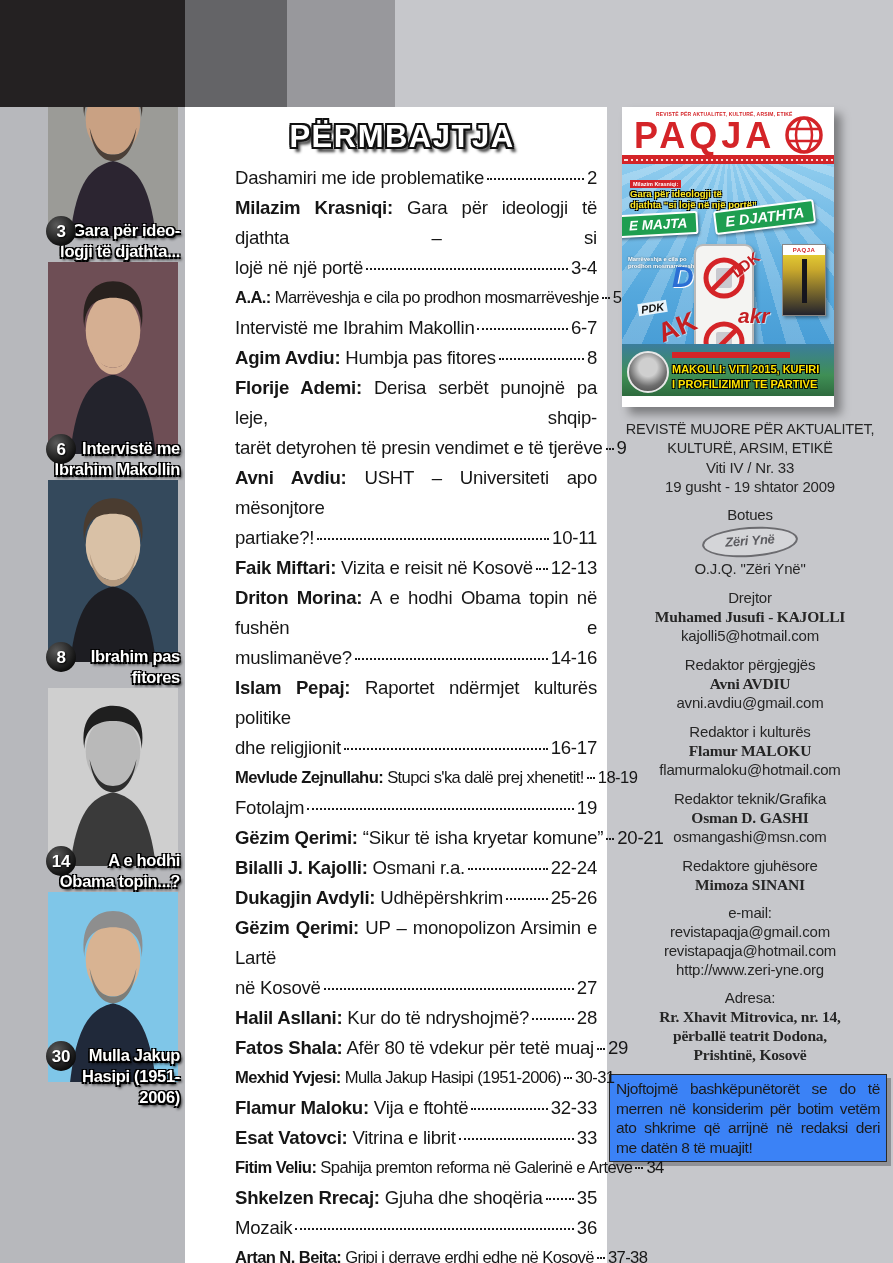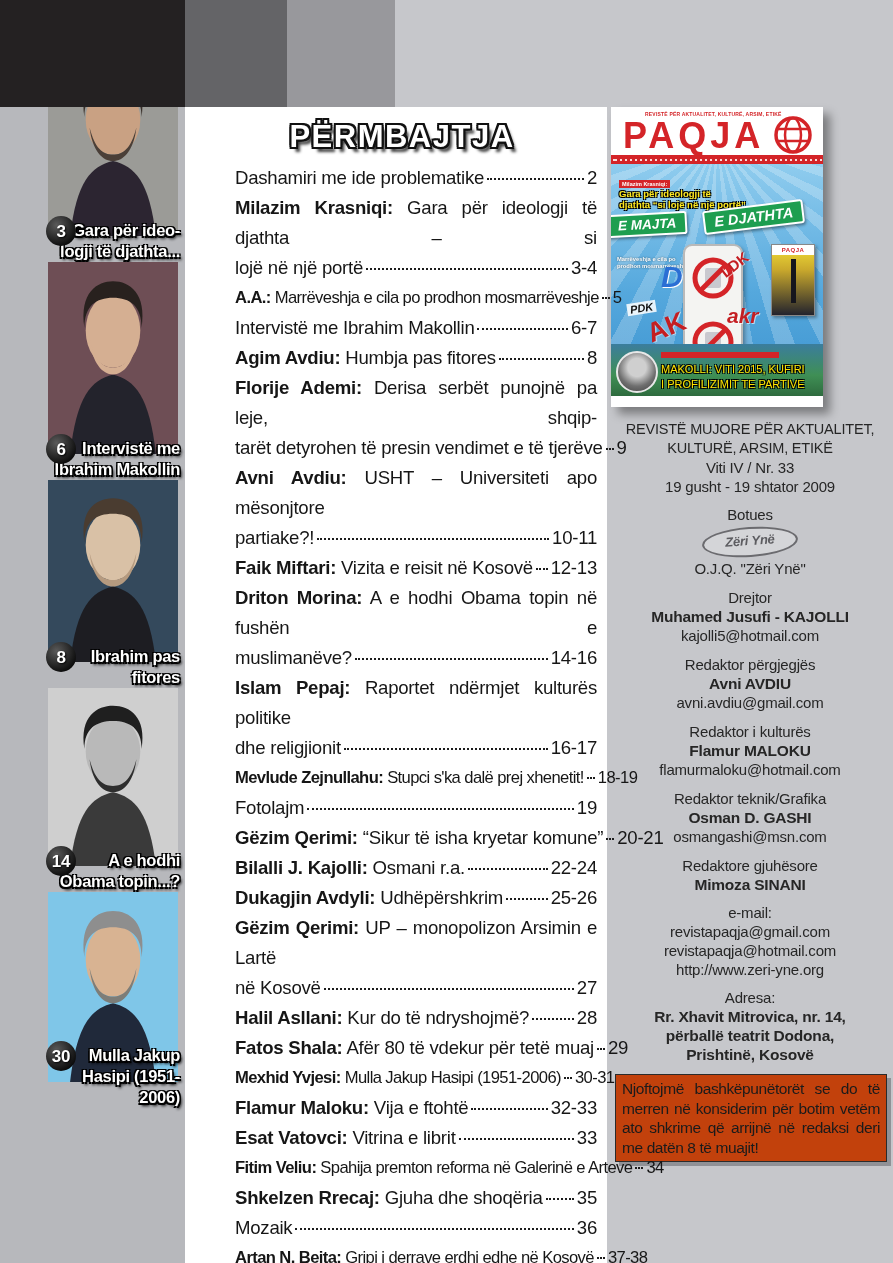--- a/index.html
+++ b/index.html
@@ -60,21 +60,21 @@
   }
   .badge{
     position:absolute;left:2px;top:-4px;min-width:30px;height:30px;border-radius:50%;
     background:radial-gradient(circle at 35% 30%, #5a5a5a, #0c0c0c 75%);
     display:flex;align-items:center;justify-content:center;
     font-size:17px;color:#fff;text-shadow:1px 1px 2px #000;padding:0 3px;box-sizing:border-box;
   }
 
   
   .cover{
-    position:relative;margin:107px 0 0 4px;width:212px;height:300px;background:#fff;
+    position:relative;margin:107px 0 0 15px;width:212px;height:300px;background:#fff;
     box-shadow:7px 7px 9px rgba(0,0,0,.38);overflow:hidden;
   }
   .cover-head{position:relative;height:57px;background:#fff;}
   .cover-tagline{position:absolute;top:4px;left:34px;font-size:5px;color:#d42428;font-weight:700;letter-spacing:.2px;}
   .cover-logo{position:absolute;top:8px;left:12px;font-size:36px;font-weight:900;color:#d42428;letter-spacing:4px;}
   .globe{position:absolute;right:10px;top:8px;}
   .cover-redstrip{position:absolute;bottom:0;left:0;right:0;height:9px;background:#d42428;
     background-image:repeating-linear-gradient(90deg,rgba(255,255,255,.85) 0 2px,rgba(255,255,255,0) 2px 5px);
     background-size:auto 2px;background-repeat:repeat-x;background-position:4px 3.5px;}
   .cover-body{
@@ -103,32 +103,32 @@
   .party-d{left:50px;top:96px;color:#2b6fd4;font-size:30px;font-style:italic;text-shadow:1px 1px 0 #fff;}
   .party-pdk{left:16px;top:138px;color:#111;background:rgba(255,255,255,.85);font-style:italic;font-size:11px;padding:0 3px;transform:rotate(-9deg);}
   .party-ldk{left:108px;top:92px;color:#c41e22;font-size:15px;transform:rotate(-38deg);text-shadow:1px 1px 0 rgba(255,255,255,.6);}
   .party-akr{left:116px;top:140px;color:#c41e22;font-size:21px;font-style:italic;text-shadow:1px 1px 0 rgba(255,255,255,.6);}
   .party-ak{left:36px;top:148px;color:#c41e22;font-size:27px;transform:rotate(-22deg);text-shadow:1px 1px 0 rgba(255,255,255,.5);}
   .cover-foot{position:absolute;bottom:0;left:0;right:0;height:52px;
     background:linear-gradient(180deg,#3b7d9d 0%,#3f8f55 60%,#2e6b3e 100%);}
   .foot-circle{position:absolute;left:5px;bottom:3px;width:38px;height:38px;border-radius:50%;border:2px solid #e8e8e8;
     background:radial-gradient(circle at 50% 38%,#cfcfcf 0 30%,#6f6f6f 62%,#3c3c3c 100%);}
   .foot-redstrip{position:absolute;left:50px;bottom:38px;width:118px;height:6px;background:#d42428;}
-  .cover-foot-text{position:absolute;left:50px;bottom:4px;color:#ffe400;font-weight:400;font-size:11px;line-height:15px;
-    text-shadow:-1px -1px 0 #000,1px -1px 0 #000,-1px 1px 0 #000,1px 1px 0 #000;text-align:center;}
+  .cover-foot-text{position:absolute;left:50px;bottom:4px;color:#ffe400;font-weight:700;font-size:11px;line-height:15px;
+    text-shadow:-1px -1px 0 #000,1px -1px 0 #000,-1px 1px 0 #000,1px 1px 0 #000;}
 
   .masthead{margin-top:13px;text-align:center;color:#262626;font-size:15px;line-height:19px;letter-spacing:-0.2px;padding:0 4px;}
   .mh-sub{font-size:14.5px;}
   .mh-label{margin-top:9px;}
-  .mh-bold{font-weight:700;font-size:15.5px;}
+  .mh-bold{font-weight:700;font-size:15.5px;font-family:Liberation Serif, serif;}
   .zy-logo{display:inline-block;margin:3px auto 2px;width:92px;height:26px;border:2px solid #6b6b6f;border-radius:50%;
     transform:rotate(-4deg);color:#5c5c60;font-style:italic;font-weight:700;font-size:13px;line-height:23px;background:rgba(255,255,255,.25);}
   .staff{margin-top:10px;}
   .notice{
-    margin:10px 6px 0 8px;background:#c2410c;border:1.5px solid #2b2b2b;box-shadow:4px 4px 0 #909196;
+    margin:10px 6px 0 2px;background:#3b82f6;border:1.5px solid #2b2b2b;box-shadow:4px 4px 0 #909196;
     padding:4px 6px;text-align:justify;text-align-last:left;
     color:#1b1b1b;font-size:15.5px;line-height:19.5px;letter-spacing:-0.4px;
   }
 </style>
 </head>
 <body>
 
 <div class="left-col">
   <div class="sidebar-inner">
 

